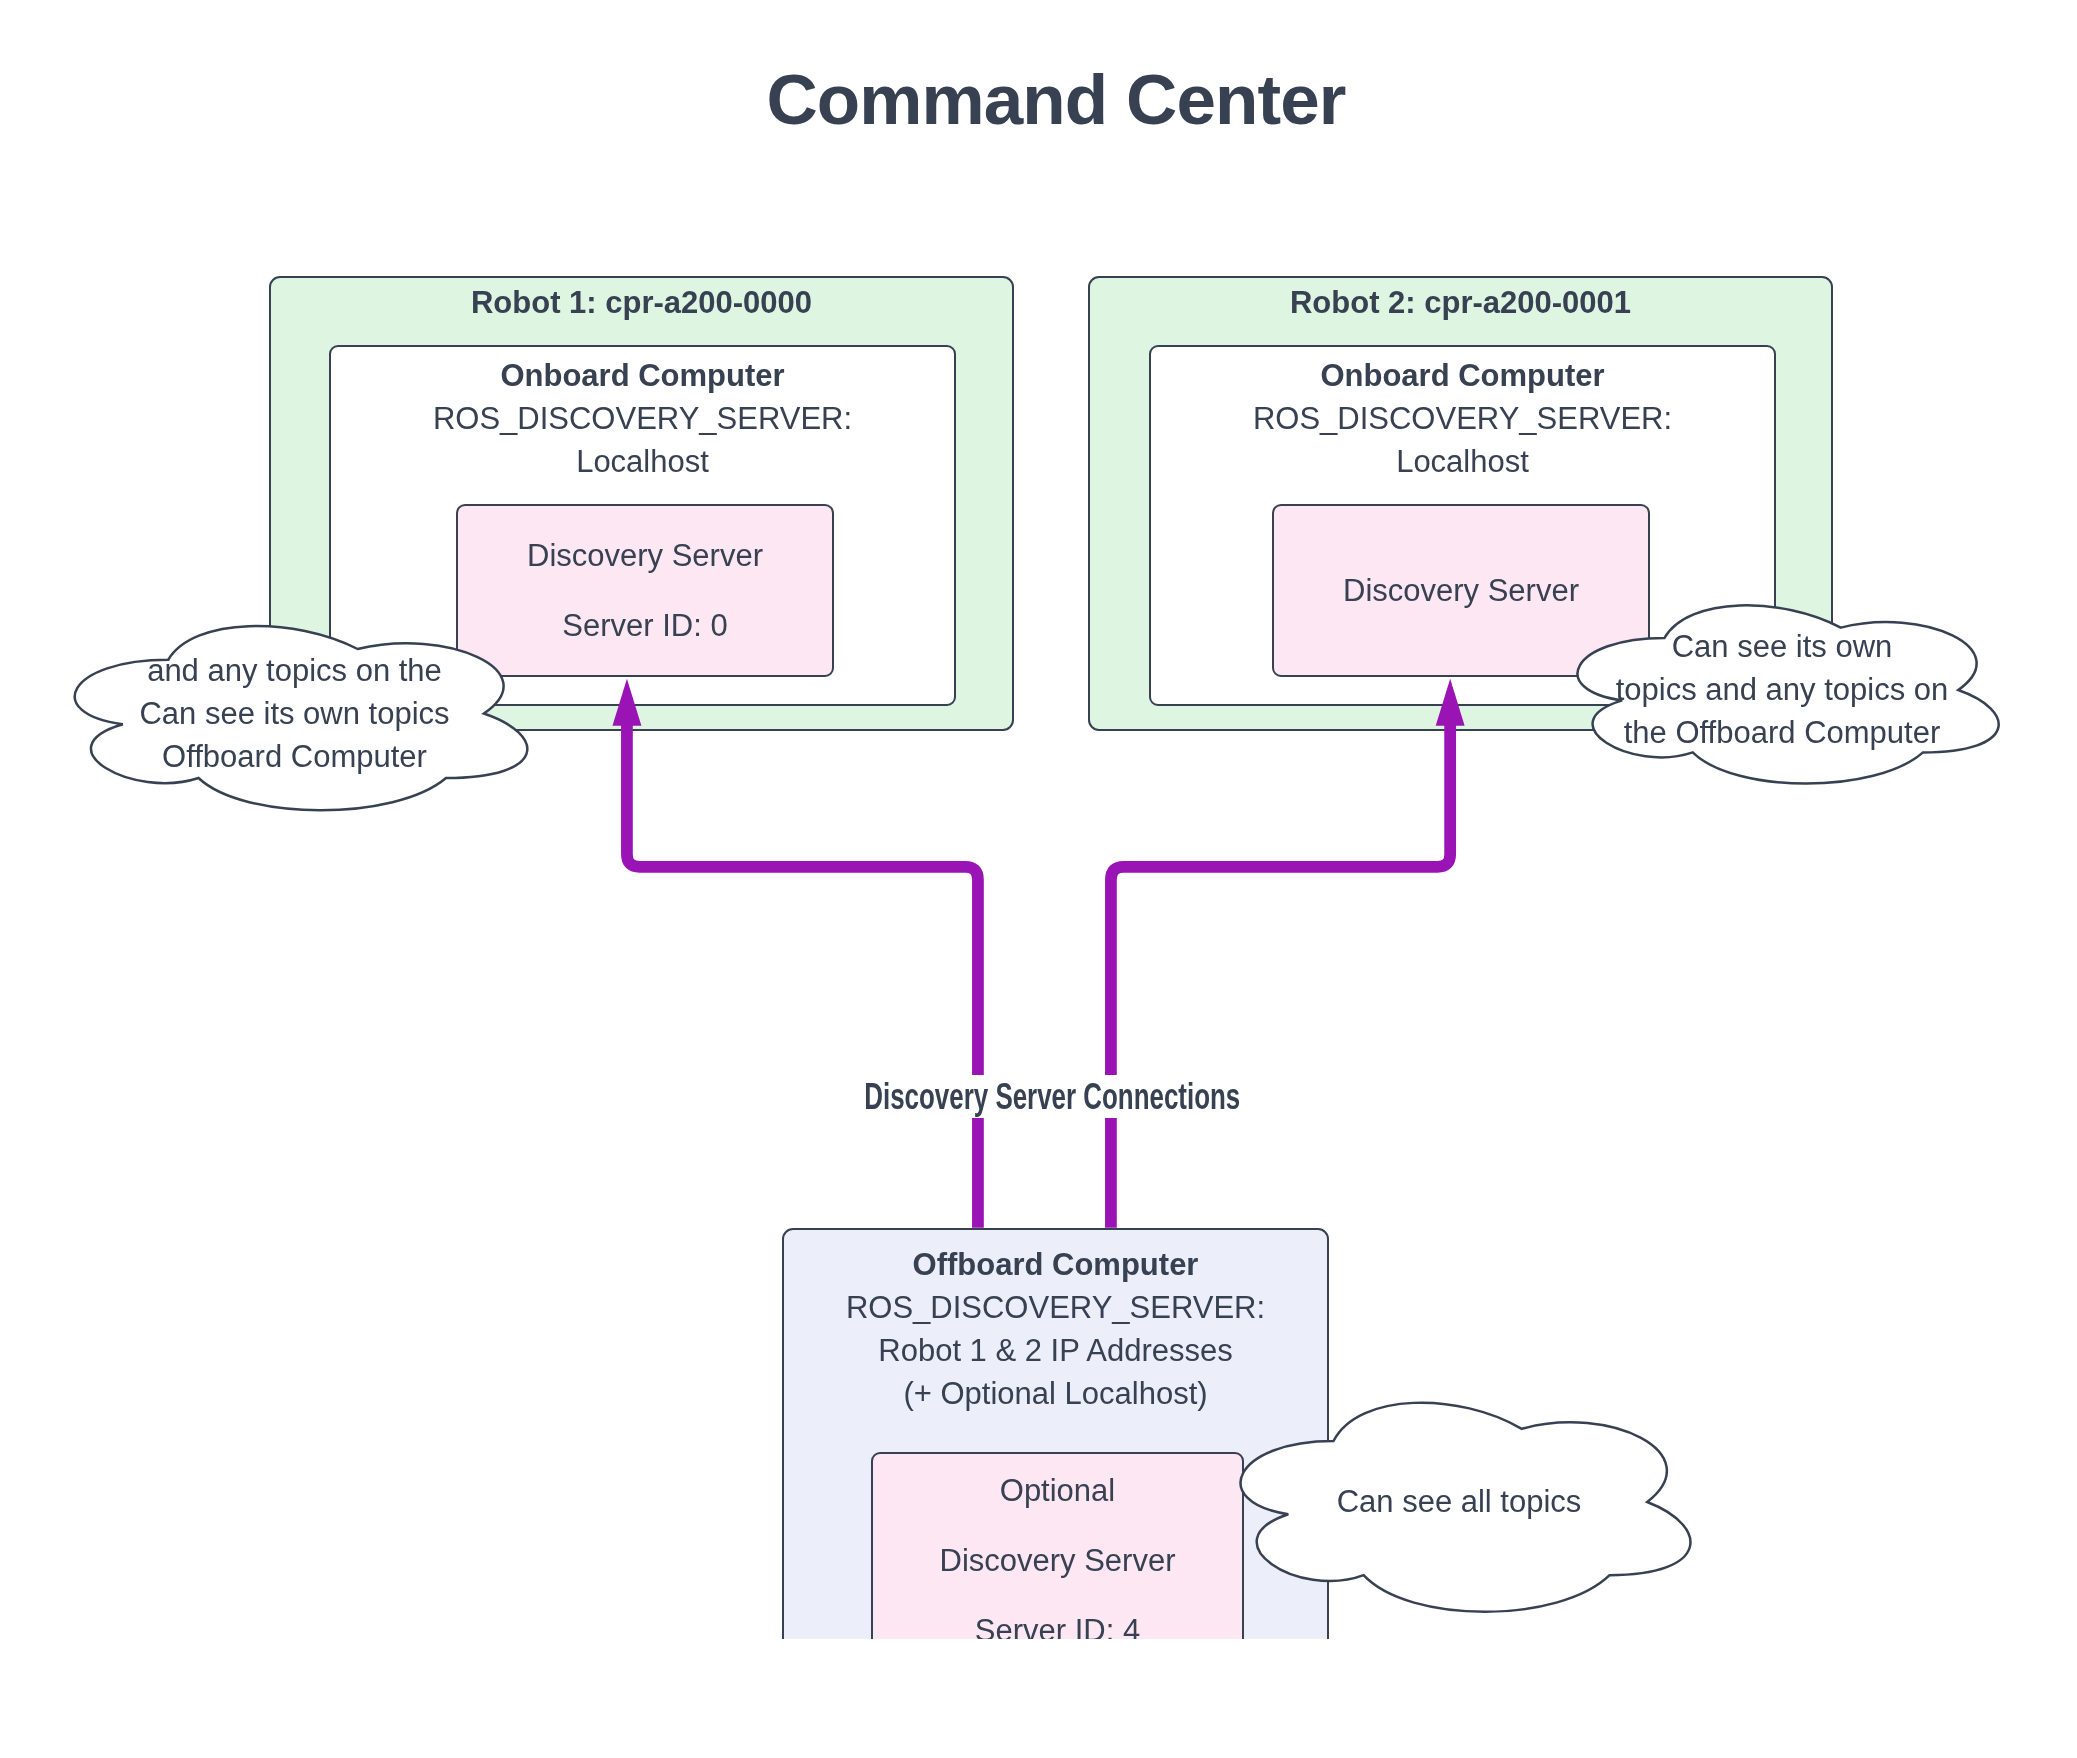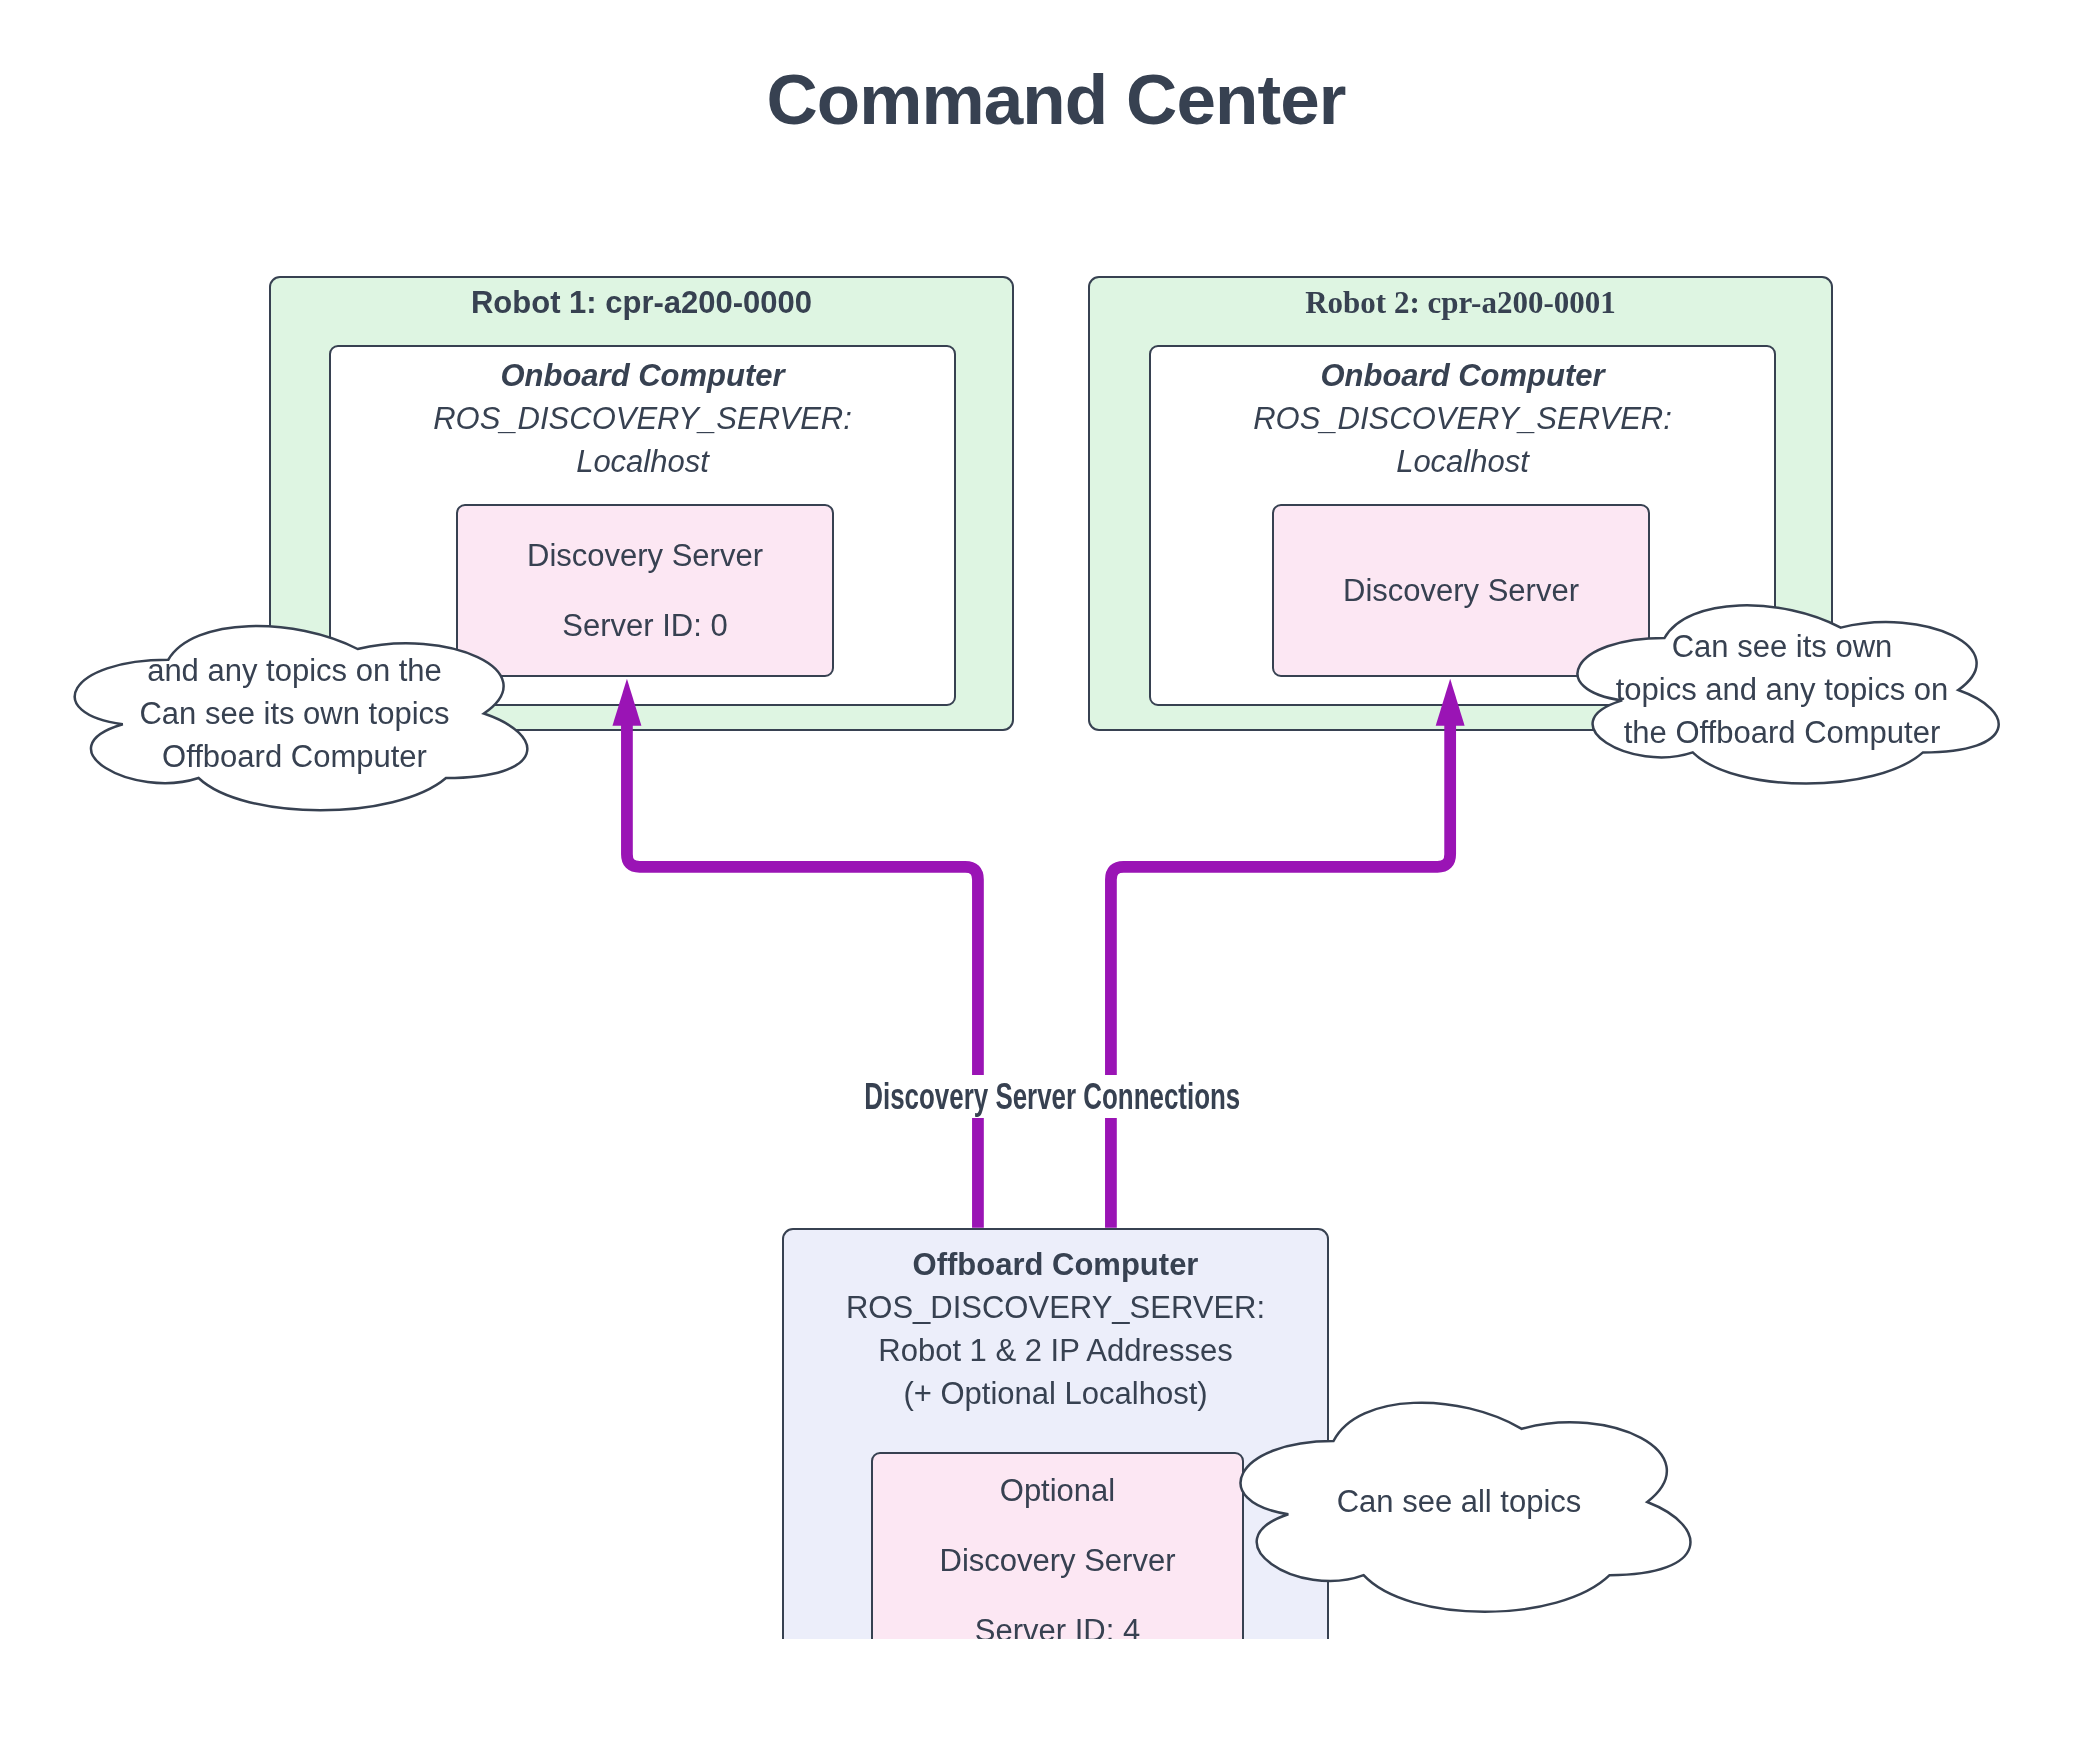--- a/index.html
+++ b/index.html
@@ -12,21 +12,21 @@
     left:513px;top:55px;width:1086px;height:90px;line-height:90px;
     text-align:center;font-size:71px;font-weight:bold;letter-spacing:-0.9px;z-index:5;
   }
   .box{position:absolute;border:2.3px solid #374151;border-radius:11px;box-sizing:border-box;z-index:10;}
   .green{background:#def5e2;}
   .white{background:#ffffff;border-radius:9px;}
   .pinkbox{background:#fce7f3;border-radius:9px;display:flex;flex-direction:column;justify-content:center;gap:27px;}
   .lav{background:#eceefa;}
   .boxtitle{position:absolute;text-align:center;font-size:31px;font-weight:bold;line-height:52px;z-index:12;}
   .tblock{position:absolute;text-align:center;font-size:31px;z-index:12;}
-  .tblock .ln{line-height:43px;font-style:italic;}
+  .tblock .ln{line-height:43px;}
   .tblock .ln48{line-height:43px;}
   .bold{font-weight:bold;}
   .pinkbox .ln{line-height:43px;text-align:center;font-size:31px;}
   .arrow-layer{position:absolute;left:0;top:0;z-index:20;pointer-events:none;}
   .conn-label{
     position:absolute;left:801px;top:1075px;width:452px;height:43px;line-height:43px;
     background:#ffffff;text-align:center;font-size:36px;font-weight:bold;z-index:30;
     transform:scaleX(0.72);transform-origin:50% 50%;white-space:nowrap;
   }
   .cloud-svg{position:absolute;z-index:40;}
@@ -47,21 +47,21 @@
     <div class="ln bold">Onboard Computer</div>
     <div class="ln">ROS_DISCOVERY_SERVER:</div>
     <div class="ln">Localhost</div>
   </div>
   <div class="box pinkbox" style="left:456px;top:504px;width:378px;height:173px;">
     <div class="ln">Discovery Server</div>
     <div class="ln">Server ID: 0</div>
   </div>
 
   <div class="box green" style="left:1088px;top:276px;width:745px;height:455px;"></div>
-  <div class="boxtitle" style="left:1088px;top:277px;width:745px;font-family:Liberation Serif, serif;">Robot 2: cpr-a200-0001</div>
+  <div class="boxtitle" style="left:1088px;top:277px;width:745px;">Robot 2: cpr-a200-0001</div>
   <div class="box white" style="left:1149px;top:345px;width:627px;height:361px;"></div>
   <div class="tblock" style="left:1149px;top:354px;width:627px;">
     <div class="ln bold">Onboard Computer</div>
     <div class="ln">ROS_DISCOVERY_SERVER:</div>
     <div class="ln">Localhost</div>
   </div>
   <div class="box pinkbox" style="left:1272px;top:504px;width:378px;height:173px;">
     <div class="ln">Discovery Server</div>
   </div>
 

